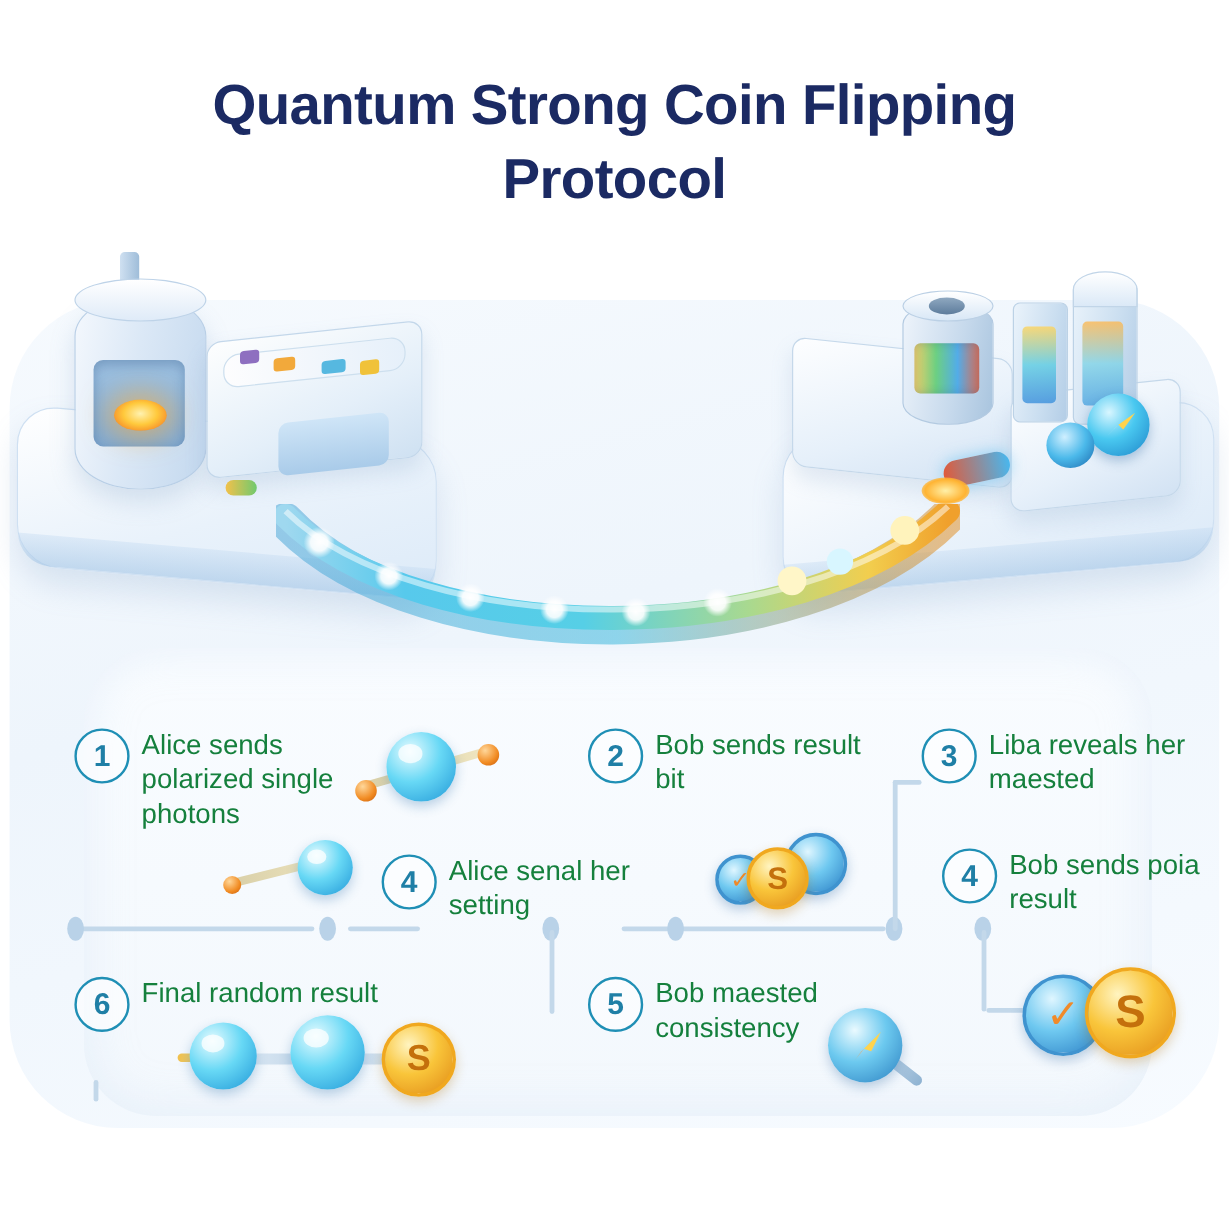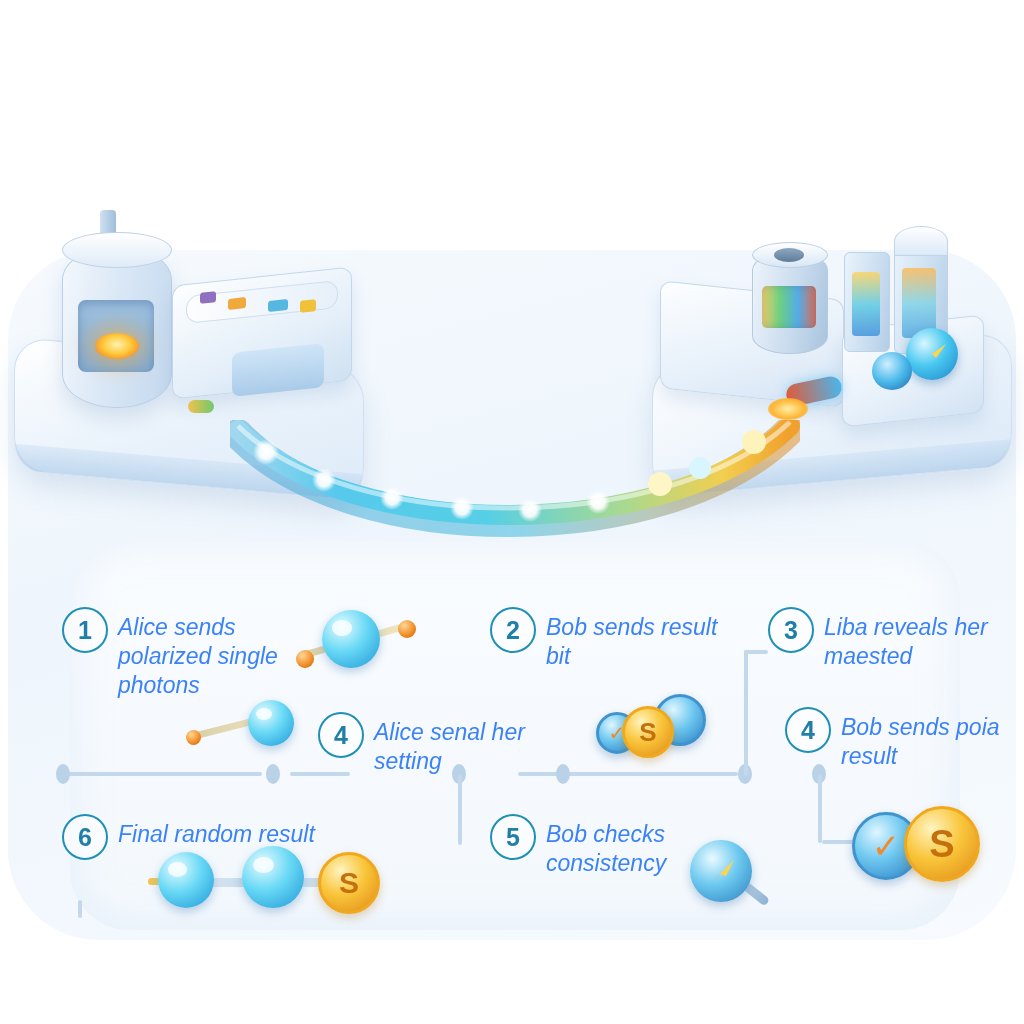--- a/index.html
+++ b/index.html
@@ -213,24 +213,23 @@
   .step{position:absolute;}
   .step-num{
     width:42px;height:42px;border-radius:50%;
     border:2.5px solid #1f8fb5;
     color:#1f7fa6;font-size:25px;font-weight:bold;
     display:flex;align-items:center;justify-content:center;
     background:rgba(255,255,255,.55);
     position:absolute;left:0;top:2px;
   }
   .step-text{
-    position:absolute;left:56px;top:8px;
-    color:#3b82f6;font-size:23px;line-height:1.27;
+    position:absolute;left:56px;top:1px;
+    color:#15803d;font-size:23px;line-height:1.27;
     width:190px;
-    font-style:italic;
   }
   #step-1{left:62px;top:605px;}
   #step-2{left:490px;top:605px;}
   #step-3{left:768px;top:605px;}
   #step-4a{left:318px;top:710px;}
   #step-4b{left:785px;top:705px;}
   #step-5{left:490px;top:812px;}
   #step-6{left:62px;top:812px;}
   #step-6 .step-text{width:280px;}
   #step-1 .step-text{width:200px;}
@@ -287,20 +286,24 @@
   }
 </style>
 </head>
 <body>
 
 <div class="stage">
 
   <div class="panel"></div>
   <div class="panel2"></div>
 
+  <div class="title">
+    <span>Quantum Strong Coin Flipping</span>
+    <span class="l2">Protocol</span>
+  </div>
 
 
   <div class="platform" id="platform-alice">
     <div class="plat-edge"></div>
   </div>
   <div id="alice-stack"></div>
   <div id="alice-chamber"></div>
   <div id="alice-chamber-top"></div>
   <div id="alice-chamber-window"></div>
   <div id="alice-glow"></div>
@@ -428,21 +431,21 @@
     <div class="step-text">Bob sends poia result</div>
   </div>
   <div>
     <div class="coin coin-blue" style="left:596px;top:712px;width:36px;height:36px;font-size:20px;">✓</div>
     <div class="coin coin-blue" style="left:654px;top:694px;width:46px;height:46px;font-size:22px;color:#ffd34d;"></div>
     <div class="coin coin-gold" style="left:622px;top:706px;width:46px;height:46px;font-size:26px;">S</div>
   </div>
 
   <div class="step" id="step-5">
     <div class="step-num">5</div>
-    <div class="step-text">Bob checks consistency</div>
+    <div class="step-text">Bob maested consistency</div>
   </div>
   <div>
     <div id="mag-handle"></div>
     <div id="mag-lens">
       <svg width="62" height="62" viewBox="0 0 62 62">
         <path d="M30 34 L44 20 L36 36 Z" fill="#ffd34d"></path>
         <path d="M30 34 L22 44 L28 36 Z" fill="#ff9a3d"></path>
       </svg>
     </div>
   </div>

